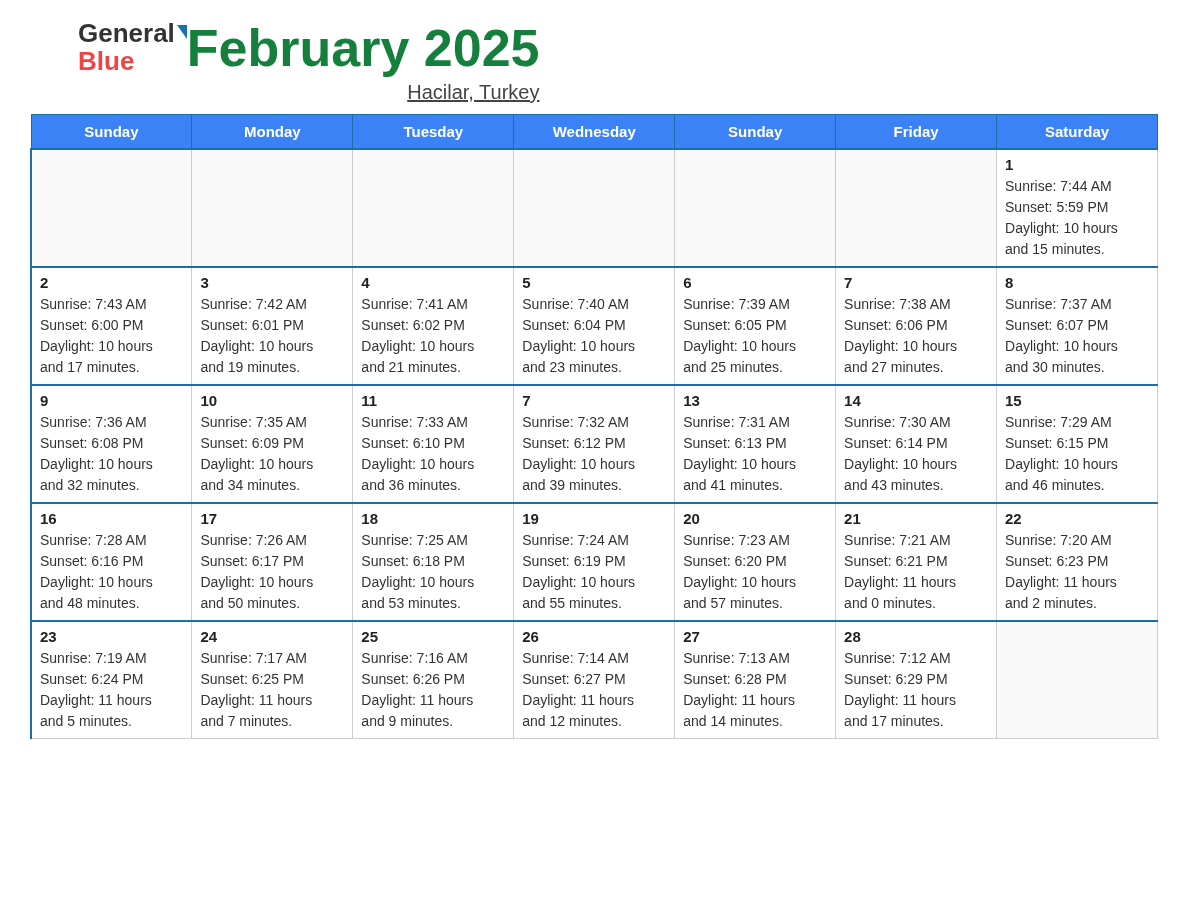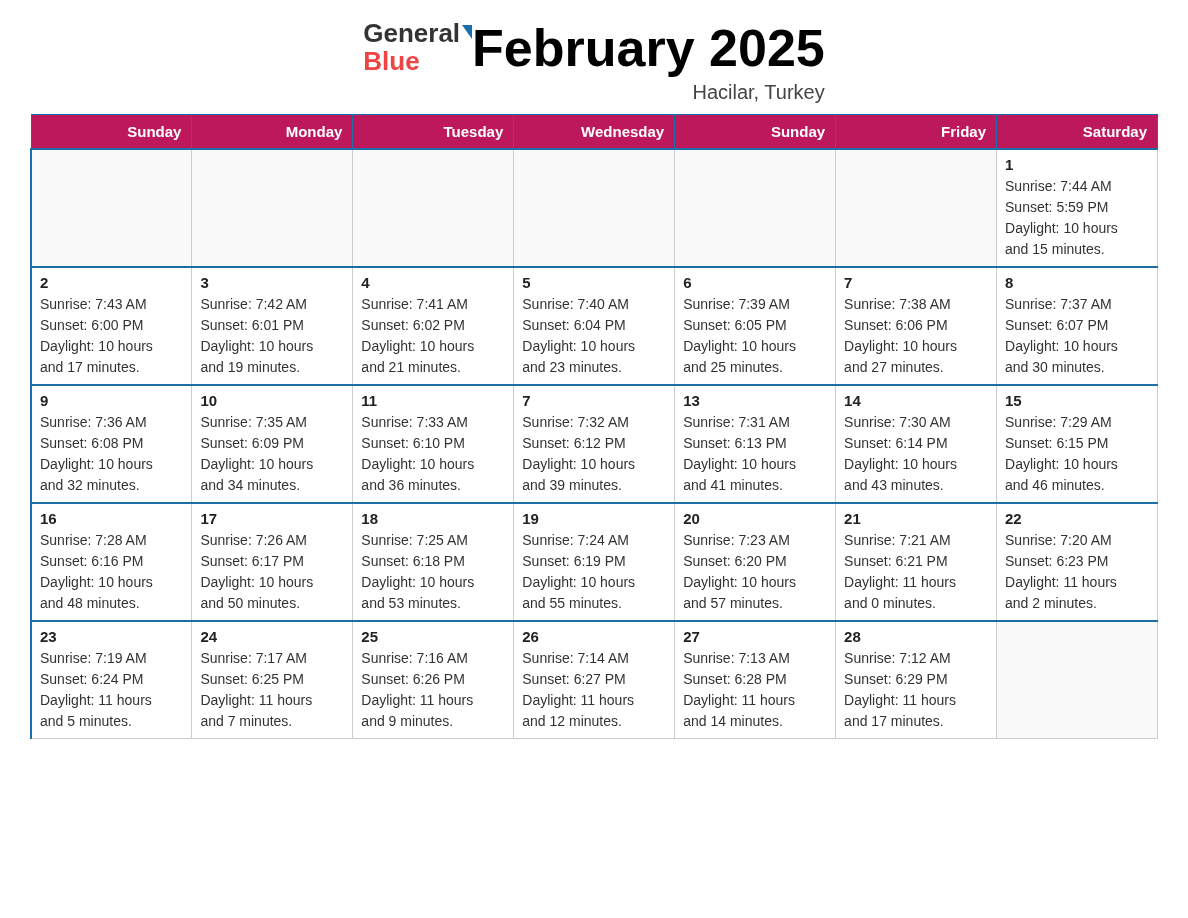--- a/index.html
+++ b/index.html
@@ -5,23 +5,24 @@
     * { box-sizing: border-box; margin: 0; padding: 0; }
     body {
       font-family: Arial, sans-serif;
       background: #fff;
       padding: 20px 30px;
       width: 1188px;
       min-height: 918px;
     }
     .header {
       display: flex;
-      justify-content: center;
+      justify-content: flex-start;
       align-items: flex-start;
       margin-bottom: 10px;
+      margin-left: 48px;
     }
     .logo {
       display: flex;
       flex-direction: column;
       align-items: flex-start;
     }
     .logo-general {
       font-size: 26px;
       font-weight: bold;
       color: #333;
@@ -45,40 +46,41 @@
       color: #ef4444;
       line-height: 1;
       margin-top: 2px;
     }
     .title-block {
       text-align: right;
     }
     .month-title {
       font-size: 52px;
       font-weight: bold;
-      color: #000000;
+      color: #15803d;
       line-height: 1.1;
     }
     .location {
       font-size: 20px;
       color: #444;
       margin-top: 4px;
+      text-decoration: underline;
     }
     .calendar {
       width: 100%;
       border-collapse: collapse;
       margin-top: 10px;
     }
     .calendar th {
-      background-color: #be185d;
+      background-color: #3b82f6;
       color: #fff;
       font-size: 15px;
       font-weight: bold;
       padding: 8px 10px;
-      text-align: right;
+      text-align: center;
       border: 1px solid #1a6fa8;
     }
     .calendar td {
       border: 1px solid #ccc;
       vertical-align: top;
       padding: 6px 8px;
       width: calc(100% / 7);
       min-height: 110px;
       height: 110px;
     }

